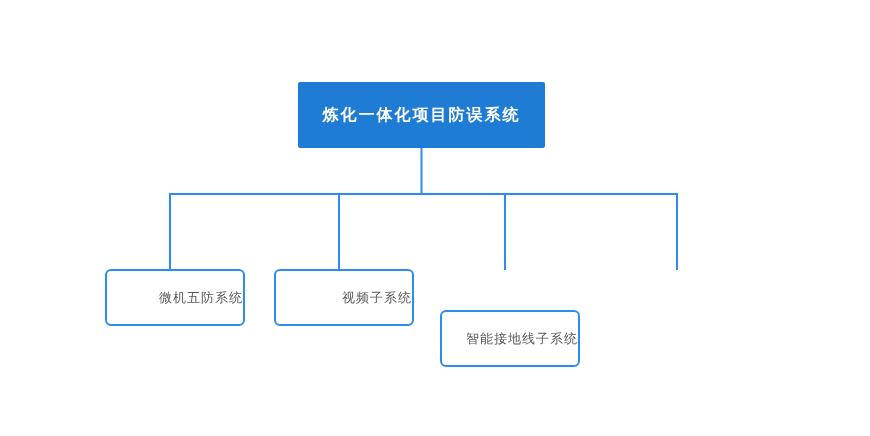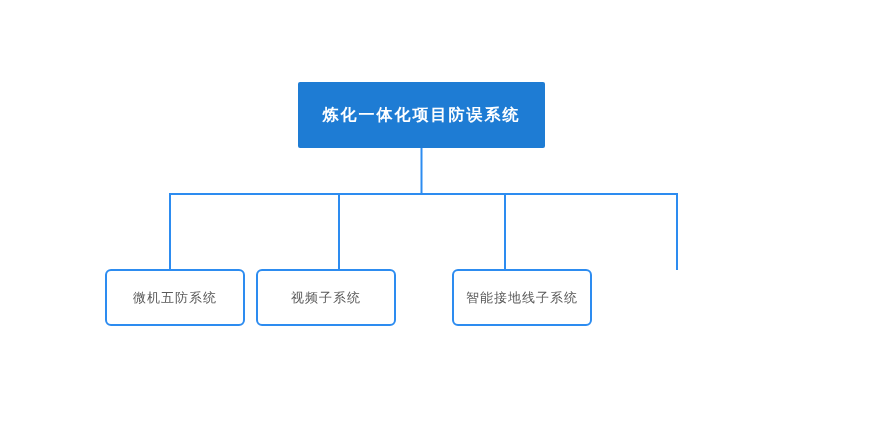--- a/index.html
+++ b/index.html
@@ -55,24 +55,25 @@
   }
   .child-node {
     top: 269px;
     width: 140px; height: 57px;
     background: var(--child-fill);
     border: 2px solid var(--child-border);
     border-radius: 6px;
     color: var(--child-text);
     font-size: 13px;
     letter-spacing: 1px;
+    justify-content: flex-end;
   }
   .child-1 { left: 105px; }
-  .child-2 { left: 256px; }
-  .child-3 { left: 452px; }
+  .child-2 { left: 274px; }
+  .child-3 { left: 440px; margin-top: 41px; }
   .child-4 { left: 612px; }
 </style>
 </head>
 <body>
 
 <div class="canvas">
 
   <svg class="connectors" viewBox="0 0 870 436" xmlns="http://www.w3.org/2000/svg">
 
     <line x1="421.5" y1="148" x2="421.5" y2="194"></line>

